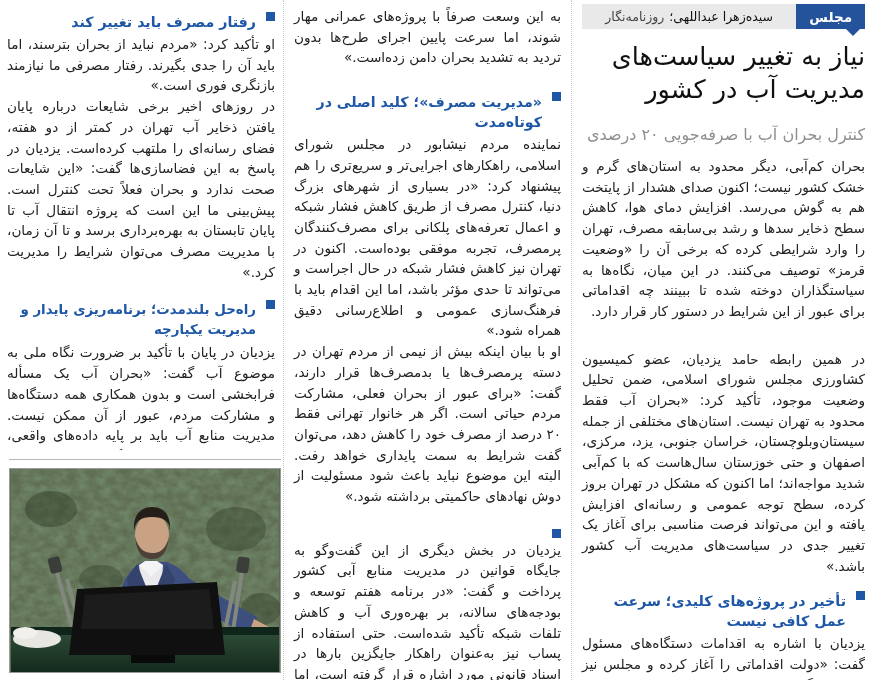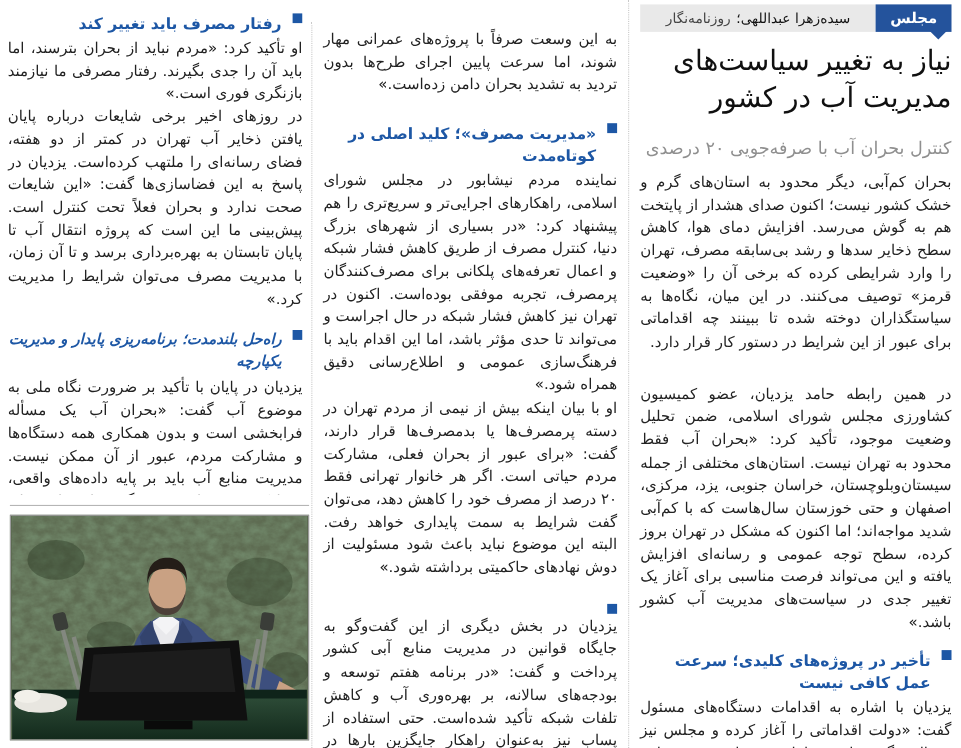--- a/index.html
+++ b/index.html
@@ -7,21 +7,21 @@
     width:874px;height:680px;overflow:hidden;
     font-family:"DejaVu Sans","Liberation Sans",sans-serif;
     color:#1e1e1e;
   }
   .page{
     display:flex;direction:rtl;width:874px;height:680px;
     padding:0 5px;box-sizing:border-box;background:#fff;
   }
   .col{box-sizing:border-box;overflow:hidden;position:relative;}
   .col-right{width:298px;padding:0 4px 0 10px;border-left:1px dotted #c9c9c9;}
-  .col-mid{width:288px;padding:6px 10px 0 10px;border-left:1px dotted #c9c9c9;margin-top:20px;}
+  .col-mid{width:288px;padding:6px 10px 0 10px;border-left:1px dotted #c9c9c9;}
   .col-left{width:278px;padding:12px 8px 0 2px;}
 
   
   .kicker{display:flex;direction:rtl;align-items:stretch;height:25px;margin-top:4px;}
   .tab{
     background:var(--tabblue);color:#fff;font-weight:bold;font-size:13.5px;
     display:flex;align-items:center;padding:0 13px;position:relative;margin-left:0;
   }
   .tab .pointer{
     position:absolute;bottom:-7px;right:4px;width:0;height:0;
@@ -107,21 +107,21 @@
   </div>
 
   <div class="col col-left">
     <div class="left-text">
       <h3 class="sec first">
         <span class="bullet"></span>
         <span>رفتار مصرف باید تغییر کند</span>
       </h3>
       <p class="para">او تأکید کرد: «مردم نباید از بحران بترسند، اما باید آن را جدی بگیرند. رفتار مصرفی ما نیازمند بازنگری فوری است.»</p>
       <p class="para">در روزهای اخیر برخی شایعات درباره پایان یافتن ذخایر آب تهران در کمتر از دو هفته، فضای رسانه‌ای را ملتهب کرده‌است. یزدیان در پاسخ به این فضاسازی‌ها گفت: «این شایعات صحت ندارد و بحران فعلاً تحت کنترل است. پیش‌بینی ما این است که پروژه انتقال آب تا پایان تابستان به بهره‌برداری برسد و تا آن زمان، با مدیریت مصرف می‌توان شرایط را مدیریت کرد.»</p>
-      <h3 class="sec" style="margin-top:18px;font-size:13.4px;font-style:italic;">
+      <h3 class="sec" style="margin-top:18px;font-size:13.4px;">
         <span class="bullet"></span>
         <span>راه‌حل بلندمدت؛ برنامه‌ریزی پایدار و مدیریت یکپارچه</span>
       </h3>
       <p class="para">یزدیان در پایان با تأکید بر ضرورت نگاه ملی به موضوع آب گفت: «بحران آب یک مسأله فرابخشی است و بدون همکاری همه دستگاه‌ها و مشارکت مردم، عبور از آن ممکن نیست. مدیریت منابع آب باید بر پایه داده‌های واقعی، مشارکت ذی‌نفعان و بهره‌گیری از فناوری‌های نوین باشد. همچنین اصلاح ساختارهای مدیریت منابع، توزیع عادلانه بودجه و پایان دادن به نگاه بخشی و استانی، لازمه رسیدن به یک نظام پایدار در مصرف آب است.»</p>
 
     </div>
 
     <div class="photo-wrap">
       <div class="photo-rule"></div>
       <div class="photo-frame">

